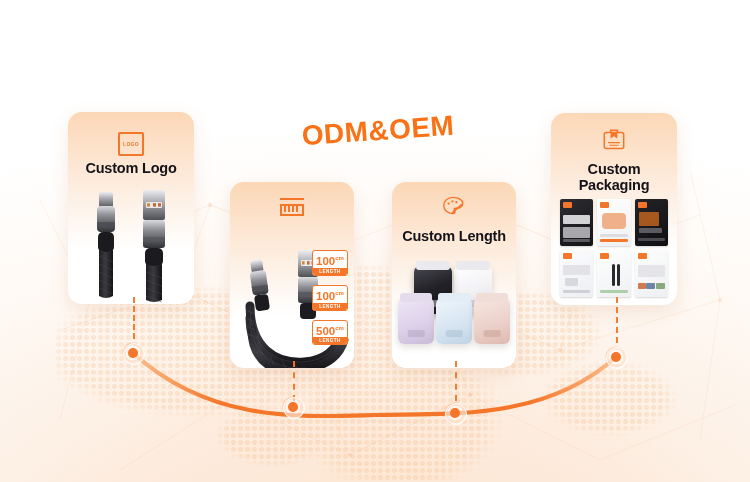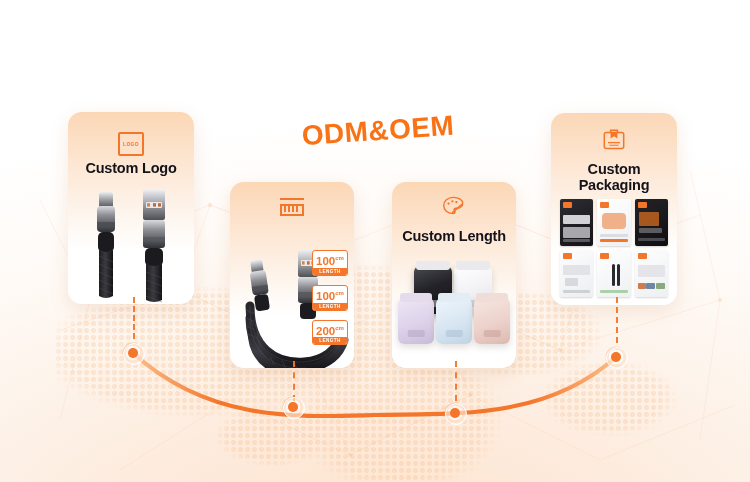--- a/index.html
+++ b/index.html
@@ -290,21 +290,21 @@
     <div class="badges">
       <div class="badge">
         <span class="num"><b>100</b><em>cm</em></span>
         <span class="lbl">LENGTH</span>
       </div>
       <div class="badge">
         <span class="num"><b>100</b><em>cm</em></span>
         <span class="lbl">LENGTH</span>
       </div>
       <div class="badge">
-        <span class="num"><b>200</b><em>cm</em></span>
+        <span class="num"><b>500</b><em>cm</em></span>
         <span class="lbl">LENGTH</span>
       </div>
     </div>
   </div>
 
   <div class="card" id="card-col">
     <div class="card-icon" style="top:14px;">
       <svg class="ico-pal" viewBox="0 0 24 21">
         <path d="M11 1.4c-5.2 0-9.3 3.6-9.3 8.2 0 4.6 3.9 8 9.1 8 1.4 0 2.2-.8 2.2-1.8 0-.5-.2-.9-.5-1.2-.3-.3-.4-.6-.4-1 0-.8.7-1.4 1.6-1.4h1.6c3.1 0 5.4-2 5.4-5 0-3.3-3.9-5.8-9.7-5.8z" fill="none" stroke="#f4762a" stroke-width="1.4"></path>
         <circle cx="6.6" cy="7.6" r="1.15" fill="#f4762a"></circle>

